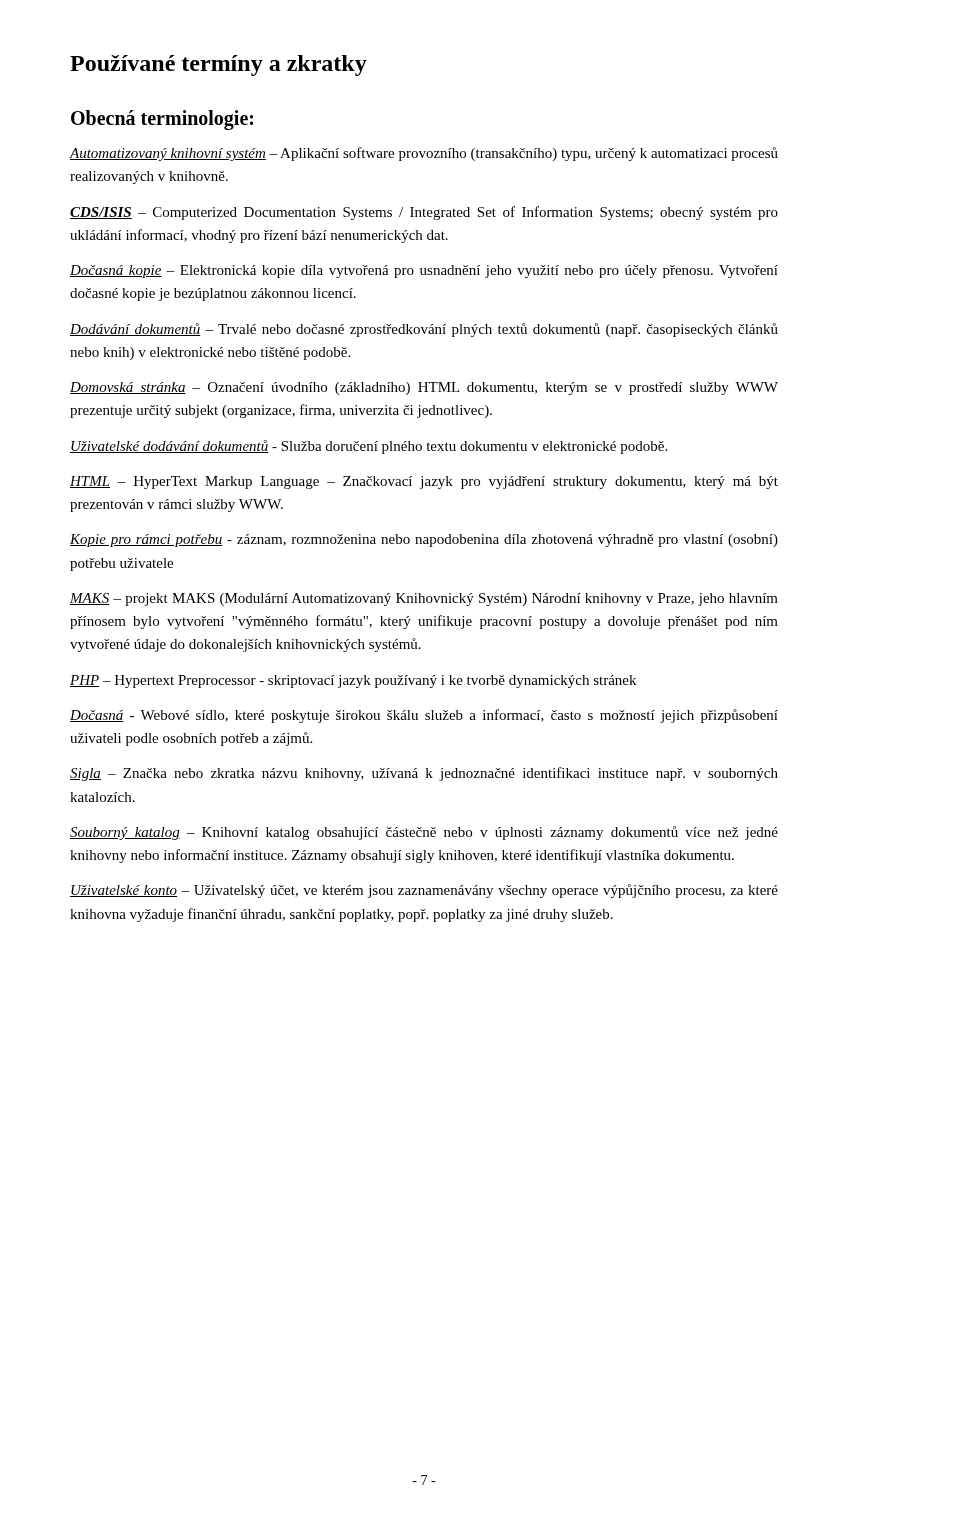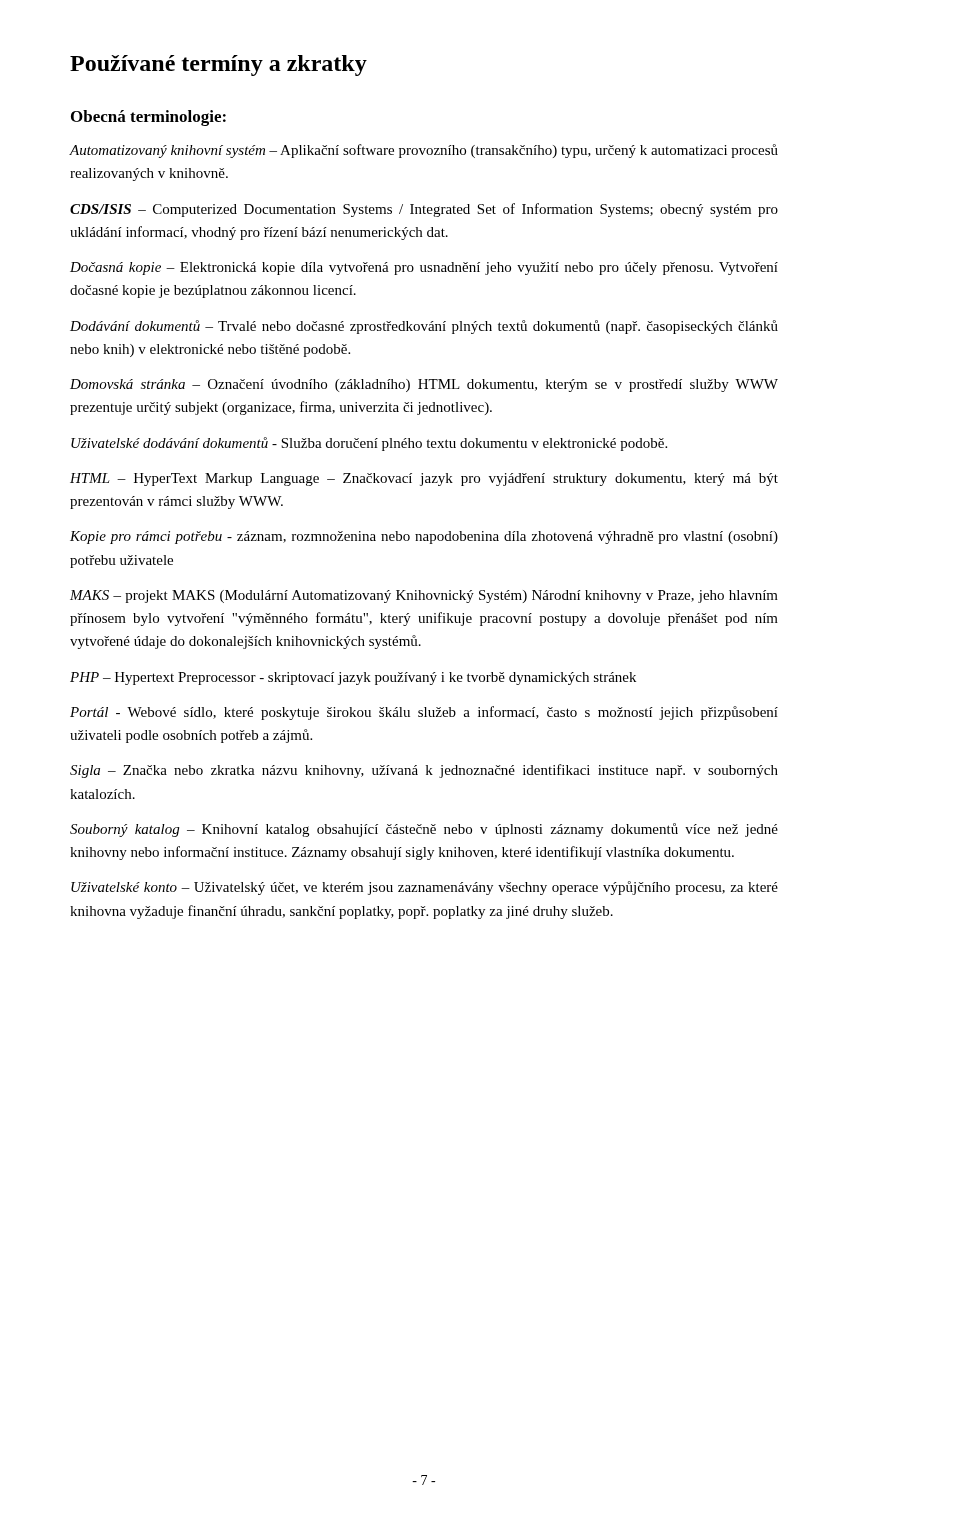--- a/index.html
+++ b/index.html
@@ -25,38 +25,39 @@
     }
 
     h1.page-title {
       font-size: 24px;
       font-weight: bold;
       margin-bottom: 30px;
       margin-top: 10px;
     }
 
     .section-heading {
-      font-size: 17px;
+      font-size: 20px;
       font-weight: bold;
       margin-bottom: 12px;
     }
 
     .term-block {
       margin-bottom: 12px;
       line-height: 1.5;
       text-align: justify;
     }
 
     .term-block p {
       text-align: justify;
       line-height: 1.55;
     }
 
     .term-italic {
       font-style: italic;
+      text-decoration: underline;
     }
 
     .term-bold {
       font-weight: bold;
     }
 
     .page-footer {
       position: absolute;
       bottom: 30px;
       left: 0;
@@ -110,21 +111,21 @@
   <div class="term-block">
     <p><span class="term-italic">MAKS</span> – projekt MAKS (Modulární Automatizovaný Knihovnický Systém) Národní knihovny v Praze, jeho hlavním přínosem bylo vytvoření "výměnného formátu", který unifikuje pracovní postupy a dovoluje přenášet pod ním vytvořené údaje do dokonalejších knihovnických systémů.</p>
   </div>
 
 
   <div class="term-block">
     <p><span class="term-italic">PHP</span> – Hypertext Preprocessor - skriptovací jazyk používaný i ke tvorbě dynamických stránek</p>
   </div>
 
   <div class="term-block">
-    <p><span class="term-italic">Portál</span> - Webové sídlo, které poskytuje širokou škálu služeb a informací, často s možností jejich přizpůsobení uživateli podle osobních potřeb a zájmů.</p>
+    <p><span class="term-italic">Dočasná</span> - Webové sídlo, které poskytuje širokou škálu služeb a informací, často s možností jejich přizpůsobení uživateli podle osobních potřeb a zájmů.</p>
   </div>
 
   <div class="term-block">
     <p><span class="term-italic">Sigla</span> – Značka nebo zkratka názvu knihovny, užívaná k jednoznačné identifikaci instituce např. v souborných katalozích.</p>
   </div>
 
   <div class="term-block">
     <p><span class="term-italic">Souborný katalog</span> – Knihovní katalog obsahující částečně nebo v úplnosti záznamy dokumentů více než jedné knihovny nebo informační instituce. Záznamy obsahují sigly knihoven, které identifikují vlastníka dokumentu.</p>
   </div>
 

